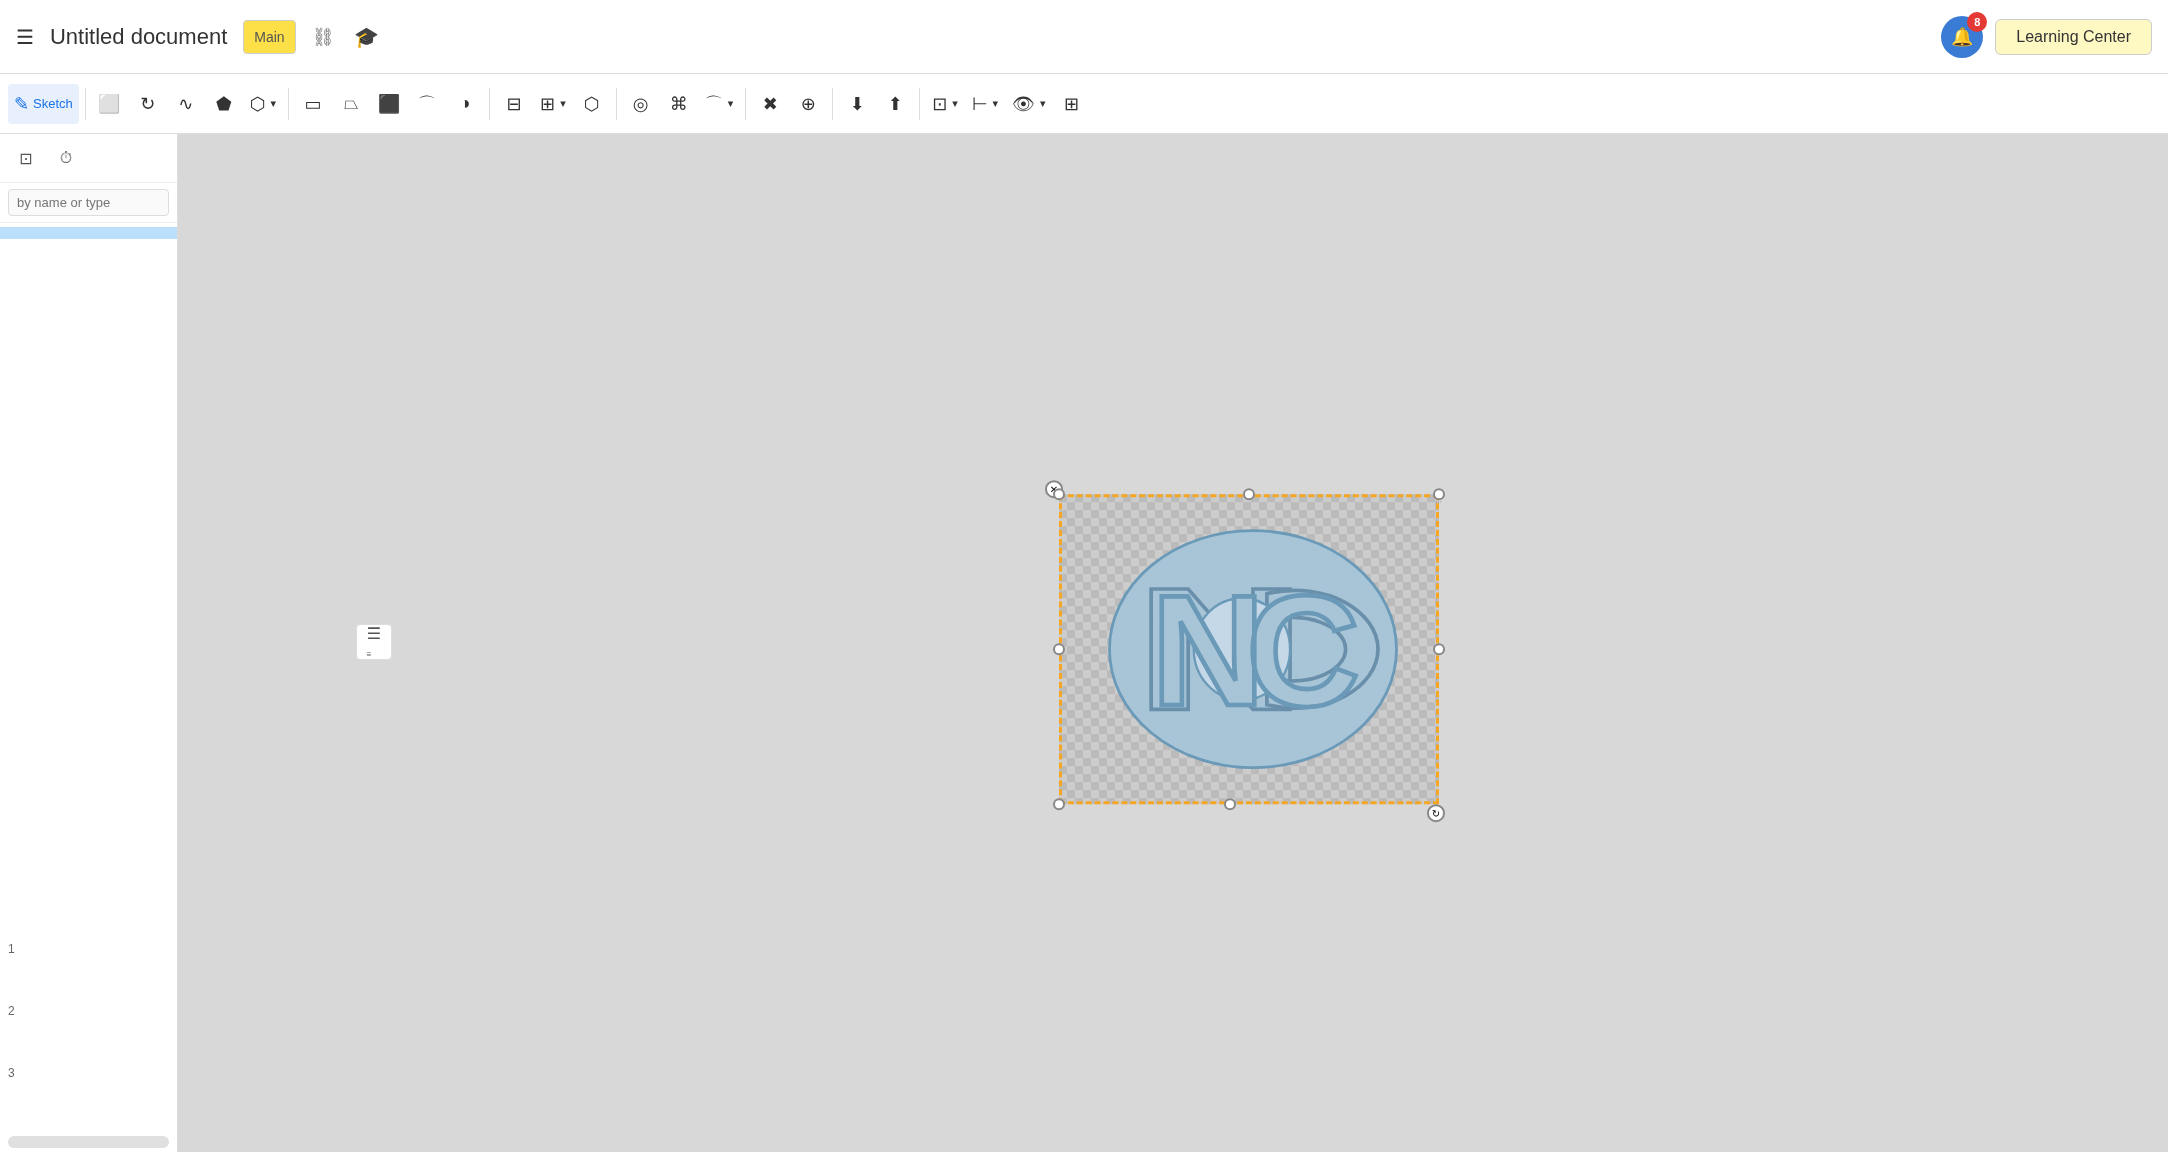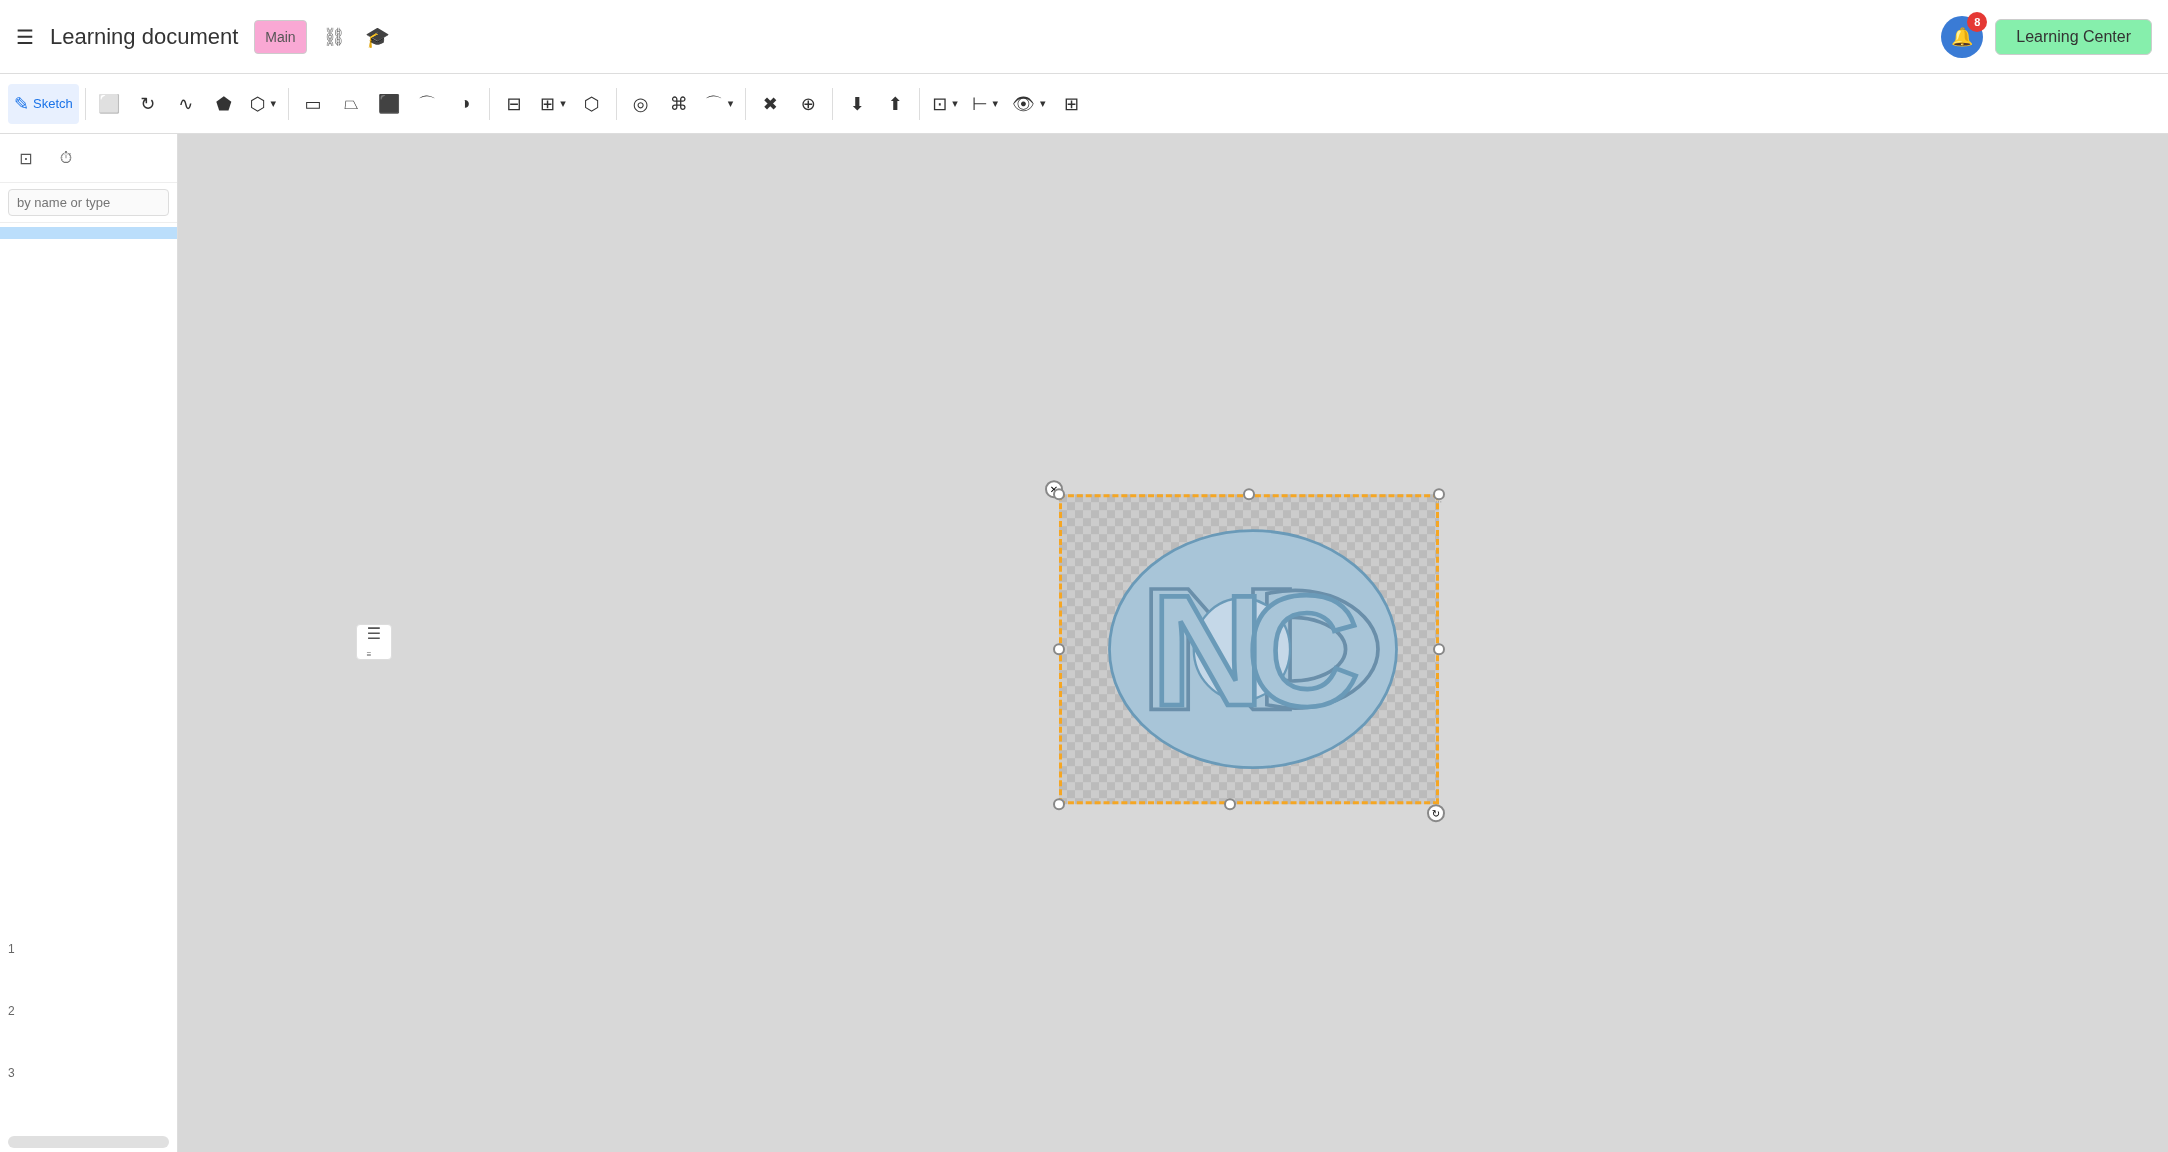--- a/index.html
+++ b/index.html
@@ -6,38 +6,38 @@
     body { font-family: -apple-system, BlinkMacSystemFont, 'Segoe UI', Arial, sans-serif; background: #f0f0f0; overflow: hidden; width: 2168px; height: 1152px; }
 
     
     #titlebar {
       display: flex; align-items: center; background: #fff; height: 74px;
       border-bottom: 1px solid #ddd; padding: 0 16px; gap: 12px;
     }
     #titlebar .menu-icon { font-size: 20px; cursor: pointer; color: #333; margin-right: 4px; }
     #titlebar .doc-title { font-size: 22px; font-weight: 500; color: #333; }
     #titlebar .branch-label {
-      font-size: 14px; color: #555; background: #f9a8d4; border: 1px solid #ccc;
+      font-size: 14px; color: #555; background: #fde047; border: 1px solid #ccc;
       border-radius: 4px; padding: 8px 10px; margin-left: 4px;
     }
     #titlebar .link-icon { font-size: 18px; color: #666; cursor: pointer; margin-left: 4px; }
     #titlebar .grad-icon { font-size: 20px; color: #4a7fc1; margin-left: 8px; }
     #titlebar .spacer { flex: 1; }
     #titlebar .bell-btn {
       position: relative; background: #3a7bd5; border: none; border-radius: 50%;
       width: 42px; height: 42px; cursor: pointer; display: flex; align-items: center;
       justify-content: center; color: #fff; font-size: 18px;
     }
     #titlebar .bell-badge {
       position: absolute; top: -4px; right: -4px; background: #e53935;
       color: #fff; font-size: 11px; font-weight: bold; border-radius: 50%;
       width: 20px; height: 20px; display: flex; align-items: center; justify-content: center;
     }
     #titlebar .learning-btn {
-      background: #86efac; border: 1px solid #ccc; border-radius: 6px;
+      background: #fef9c3; border: 1px solid #ccc; border-radius: 6px;
       padding: 8px 20px; font-size: 16px; cursor: pointer; color: #333; font-weight: 500;
     }
 
     
     #toolbar {
       display: flex; align-items: center; background: #fff; height: 60px;
       border-bottom: 1px solid #ddd; padding: 0 8px; gap: 2px;
       flex-wrap: nowrap; overflow: hidden;
     }
     .tb-item {
@@ -152,21 +152,21 @@
       background: #fff; border: 1px solid #ddd; border-radius: 4px;
       width: 36px; height: 36px; display: flex; align-items: center;
       justify-content: center; cursor: pointer; font-size: 16px; color: #555;
     }
   </style>
 </head>
 <body>
 
 <div id="titlebar">
   <span class="menu-icon">☰</span>
-  <span class="doc-title">Learning document</span>
+  <span class="doc-title">Untitled document</span>
   <span class="branch-label">Main</span>
   <span class="link-icon">⛓</span>
   <span class="grad-icon">🎓</span>
   <div class="spacer"></div>
   <button class="bell-btn">
     🔔
     <span class="bell-badge">8</span>
   </button>
   <button class="learning-btn">Learning Center</button>
 </div>

